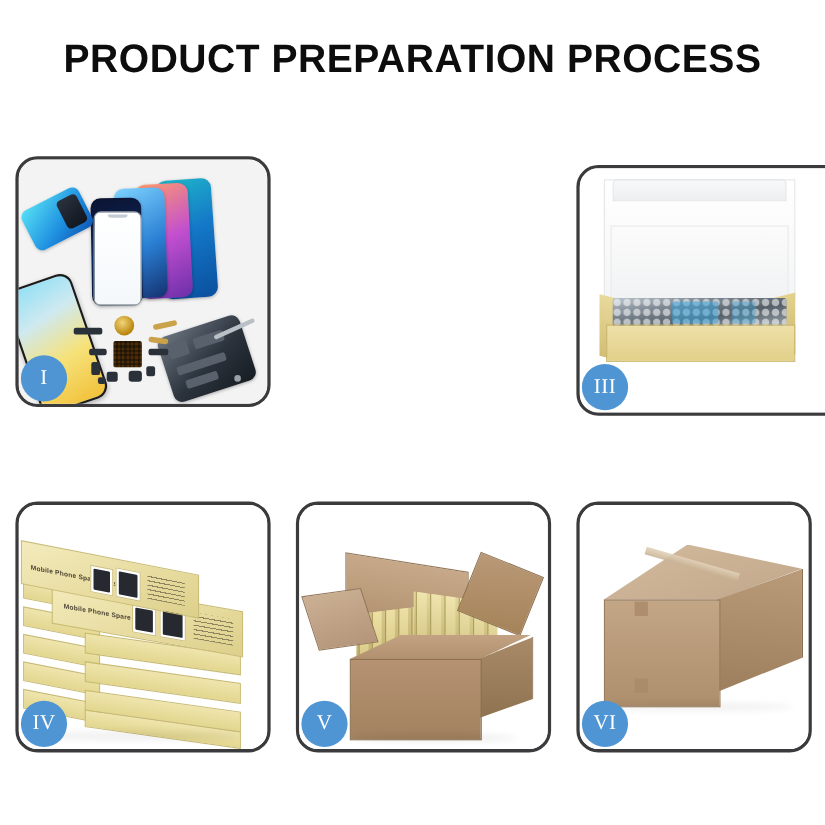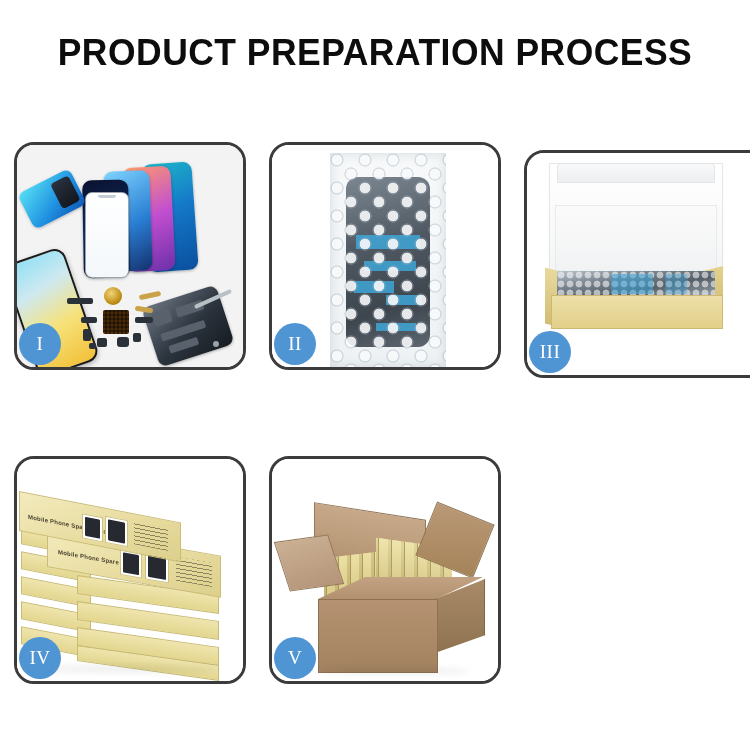--- a/index.html
+++ b/index.html
@@ -417,38 +417,20 @@
         <div class="part" style="left:118px;top:172px;width:18px;height:6px;"></div>
         <div class="part" style="left:116px;top:188px;width:8px;height:9px;"></div>
         <div class="part" style="left:72px;top:198px;width:7px;height:6px;"></div>
         <div class="part" style="left:196px;top:196px;width:6px;height:6px;border-radius:50%;background:#9aa1a8;"></div>
         <div class="part" style="left:176px;top:152px;width:40px;height:4px;background:#b9c0c6;transform:rotate(-24deg);"></div>
       </div>
     </div>
     <div class="badge">I</div>
   </div>
 
-  <div class="panel p2">
-    <div class="panel-inner">
-      <div class="scene2">
-        <div class="bw-sheet">
-          <div class="bw-item">
-            <div class="stripe" style="left:10px;top:58px;width:64px;height:14px;"></div>
-            <div class="stripe" style="left:18px;top:84px;width:52px;height:10px;"></div>
-            <div class="stripe" style="left:8px;top:104px;width:40px;height:12px;"></div>
-            <div class="stripe" style="left:40px;top:118px;width:36px;height:10px;"></div>
-            <div class="stripe" style="left:30px;top:146px;width:40px;height:8px;"></div>
-          </div>
-          <div class="bw-bubbles2"></div>
-          <div class="bw-bubbles"></div>
-        </div>
-      </div>
-    </div>
-    <div class="badge">II</div>
-  </div>
 
   <div class="panel p3">
     <div class="panel-inner">
       <div class="scene3">
         <div class="b3-lid"></div>
         <div class="b3-lidfold"></div>
         <div class="b3-inner"></div>
         <div class="b3-sideL"></div>
         <div class="b3-side"></div>
         <div class="b3-content">
@@ -534,14 +516,29 @@
         <div class="c5-flapleft"></div>
         <div class="c5-top"></div>
         <div class="c5-side"></div>
         <div class="c5-front"></div>
         <div class="shade" style="left:48px;top:208px;width:150px;height:8px;border-radius:50%;filter:blur(3px);"></div>
       </div>
     </div>
     <div class="badge">V</div>
   </div>
 
+  <div class="panel p6">
+    <div class="panel-inner">
+      <div class="scene6">
+        <div class="c6-top"></div>
+        <div class="c6-seam"></div>
+        <div class="c6-side"></div>
+        <div class="c6-front"></div>
+        <div class="c6-fold"></div>
+        <div class="c6-tape" style="left:50px;top:88px;width:12px;height:13px;"></div>
+        <div class="c6-tape" style="left:50px;top:158px;width:12px;height:13px;"></div>
+        <div class="shade" style="left:24px;top:180px;width:170px;height:7px;border-radius:50%;filter:blur(3px);"></div>
+      </div>
+    </div>
+    <div class="badge">VI</div>
+  </div>
 
 </div>
 
 </body></html>

